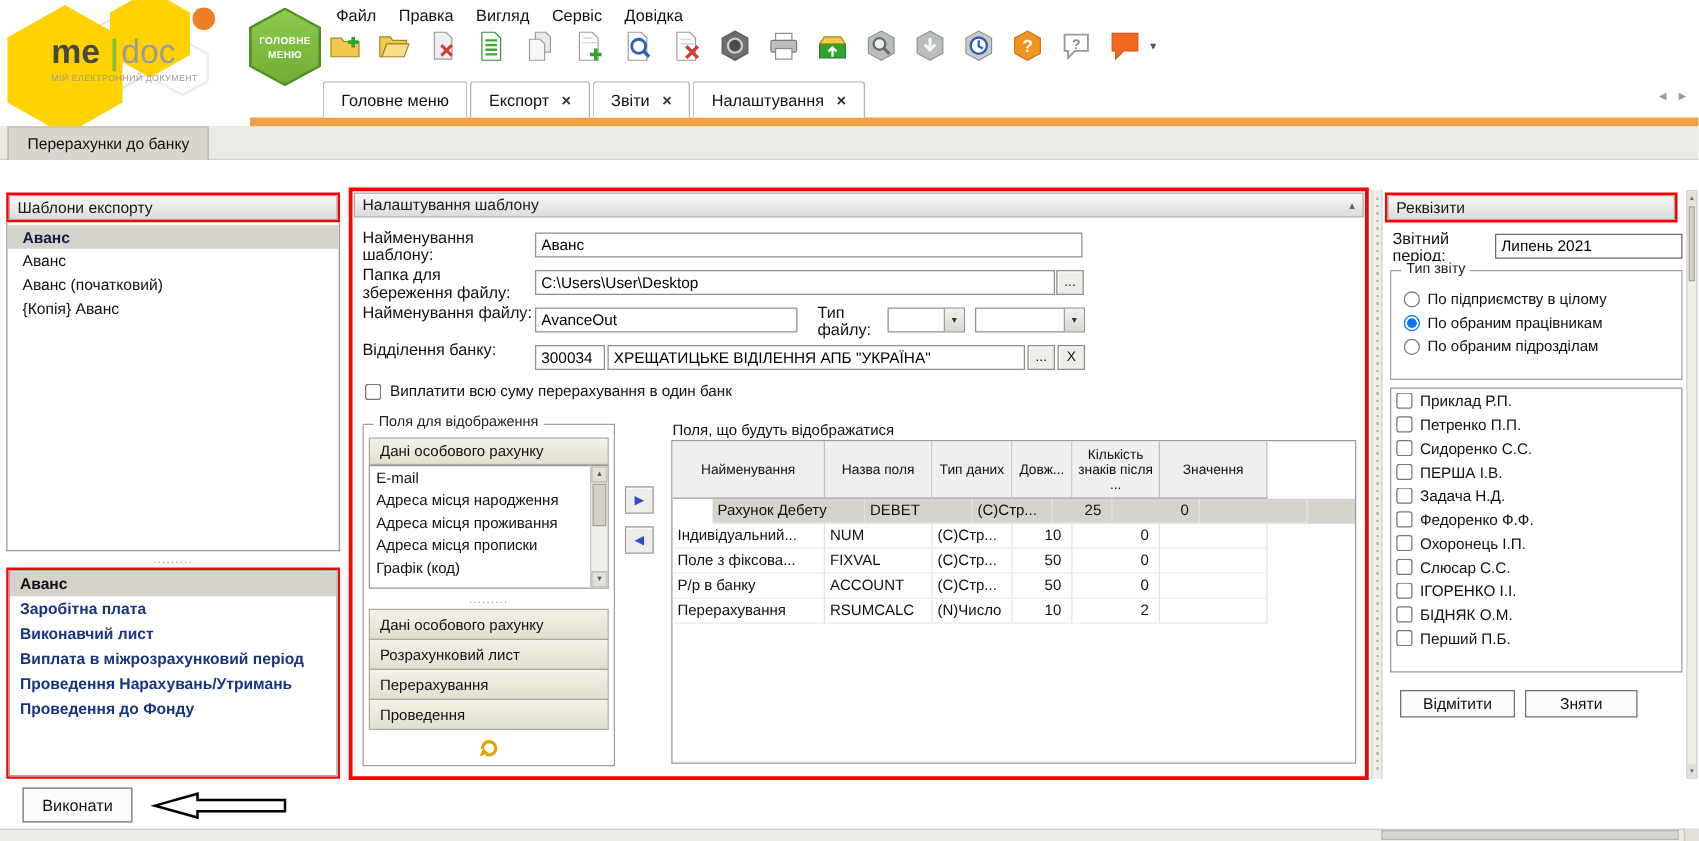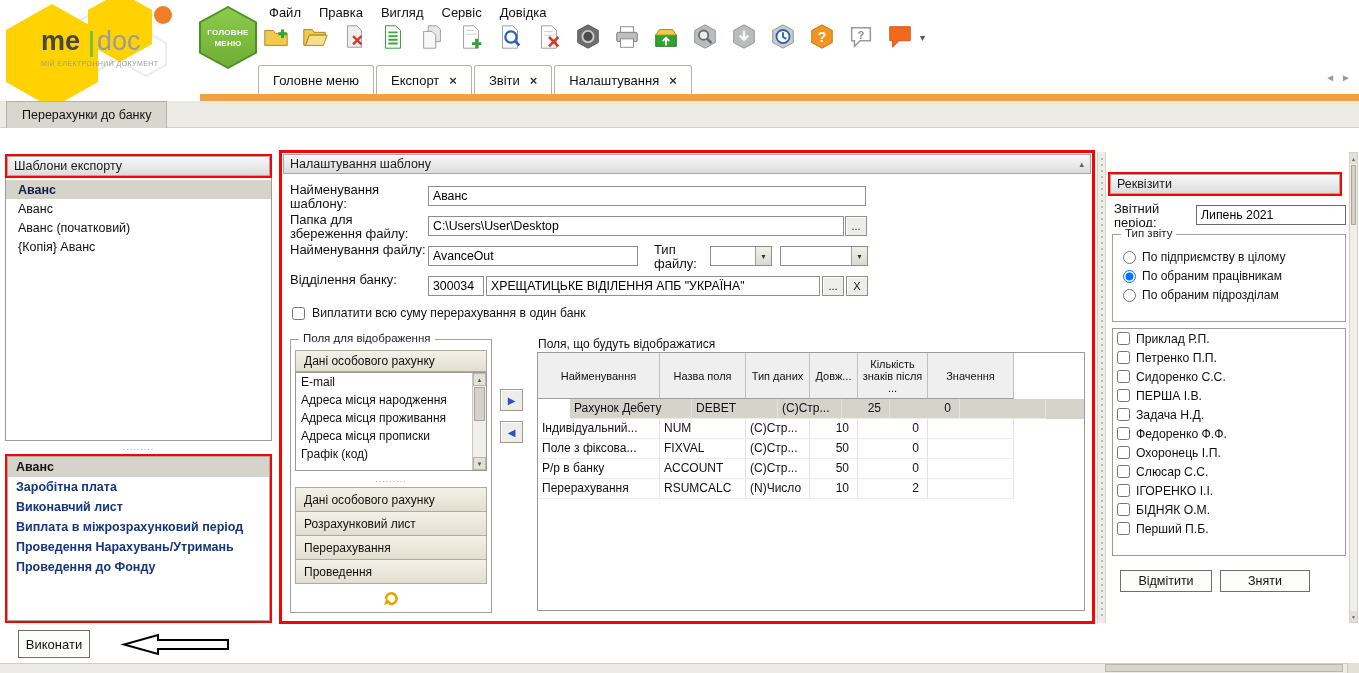--- a/index.html
+++ b/index.html
@@ -107,39 +107,39 @@
     overflow:hidden;white-space:nowrap;}
   .td.c3,.td.c4{text-align:right;padding-right:8px;}
 
   
   .splitter{position:absolute;left:1097px;top:152px;width:9px;height:471px;background:#EFEDE8;
     border-left:1px solid #D5D2CA;border-right:1px solid #D5D2CA;cursor:col-resize;}
   .splitter i{position:absolute;left:3px;top:6px;bottom:6px;width:2px;
     background:repeating-linear-gradient(#B9B6AE 0 2px,transparent 2px 6px);}
 
   
-  .right-panel{position:absolute;left:1108px;top:152px;width:246px;height:471px;margin-top:18px;}
+  .right-panel{position:absolute;left:1108px;top:152px;width:246px;height:471px;}
   .rp-hdr-wrap{position:absolute;left:0;top:2px;width:234px;}
   .rp-period-label{position:absolute;left:6px;top:32px;width:70px;}
   .rp-period{position:absolute;left:88px;top:35px;width:150px;border-color:#6A6A6A;}
   .rp-group{left:4px;top:64px;width:234px;height:88px;}
   .radio-row{display:flex;align-items:center;gap:6px;margin:5px 10px;font-size:12px;cursor:pointer;}
   .emp-list{position:absolute;left:4px;top:158px;width:234px;height:228px;overflow:hidden;}
   .chk-row{display:flex;align-items:center;gap:6px;height:19px;padding:0 4px;font-size:12.2px;cursor:pointer;}
   .rp-btn1{position:absolute;left:12px;top:400px;width:92px;height:22px;}
   .rp-btn2{position:absolute;left:112px;top:400px;width:90px;height:22px;}
 
   .vscroll{position:absolute;left:1349px;top:152px;width:9px;height:471px;background:#F1EFE9;border:1px solid #D5D2CA;}
   .vscroll .vs-a{position:absolute;left:0;right:0;height:11px;background:#E3E0D8;color:#666;font-size:5px;
     display:flex;align-items:center;justify-content:center;cursor:pointer;}
   .vscroll .vs-b{bottom:0;}
   .vscroll .vs-t{position:absolute;left:1px;right:1px;top:12px;height:60px;background:#D4D1C9;border:1px solid #A9A69E;}
 
   
-  .execute{position:absolute;left:18px;top:630px;width:72px;height:28px;font-size:13px;text-align:right;}
+  .execute{position:absolute;left:18px;top:630px;width:88px;height:28px;font-size:13px;text-align:right;}
   .arrow-anno{position:absolute;left:118px;top:633px;}
   .hbar{position:absolute;left:0;top:663px;width:100%;height:10px;background:#EDEBE5;border-top:1px solid #CFCCC4;}
   .hthumb{position:absolute;left:1105px;top:664px;width:238px;height:8px;background:#D8D5CD;border:1px solid #B9B6AE;cursor:grab;}
   .corner{position:absolute;right:0;top:663px;width:12px;height:10px;background:#E3E0D8;border-left:1px solid #C9C6BE;}
 </style>
 </head>
 <body style="--orange: #F0A243; --red: #FF0000; --link: #17357E; --sel: #D6D3CB; --green: #7FBF3F;">
 
 <div class="app">
 

